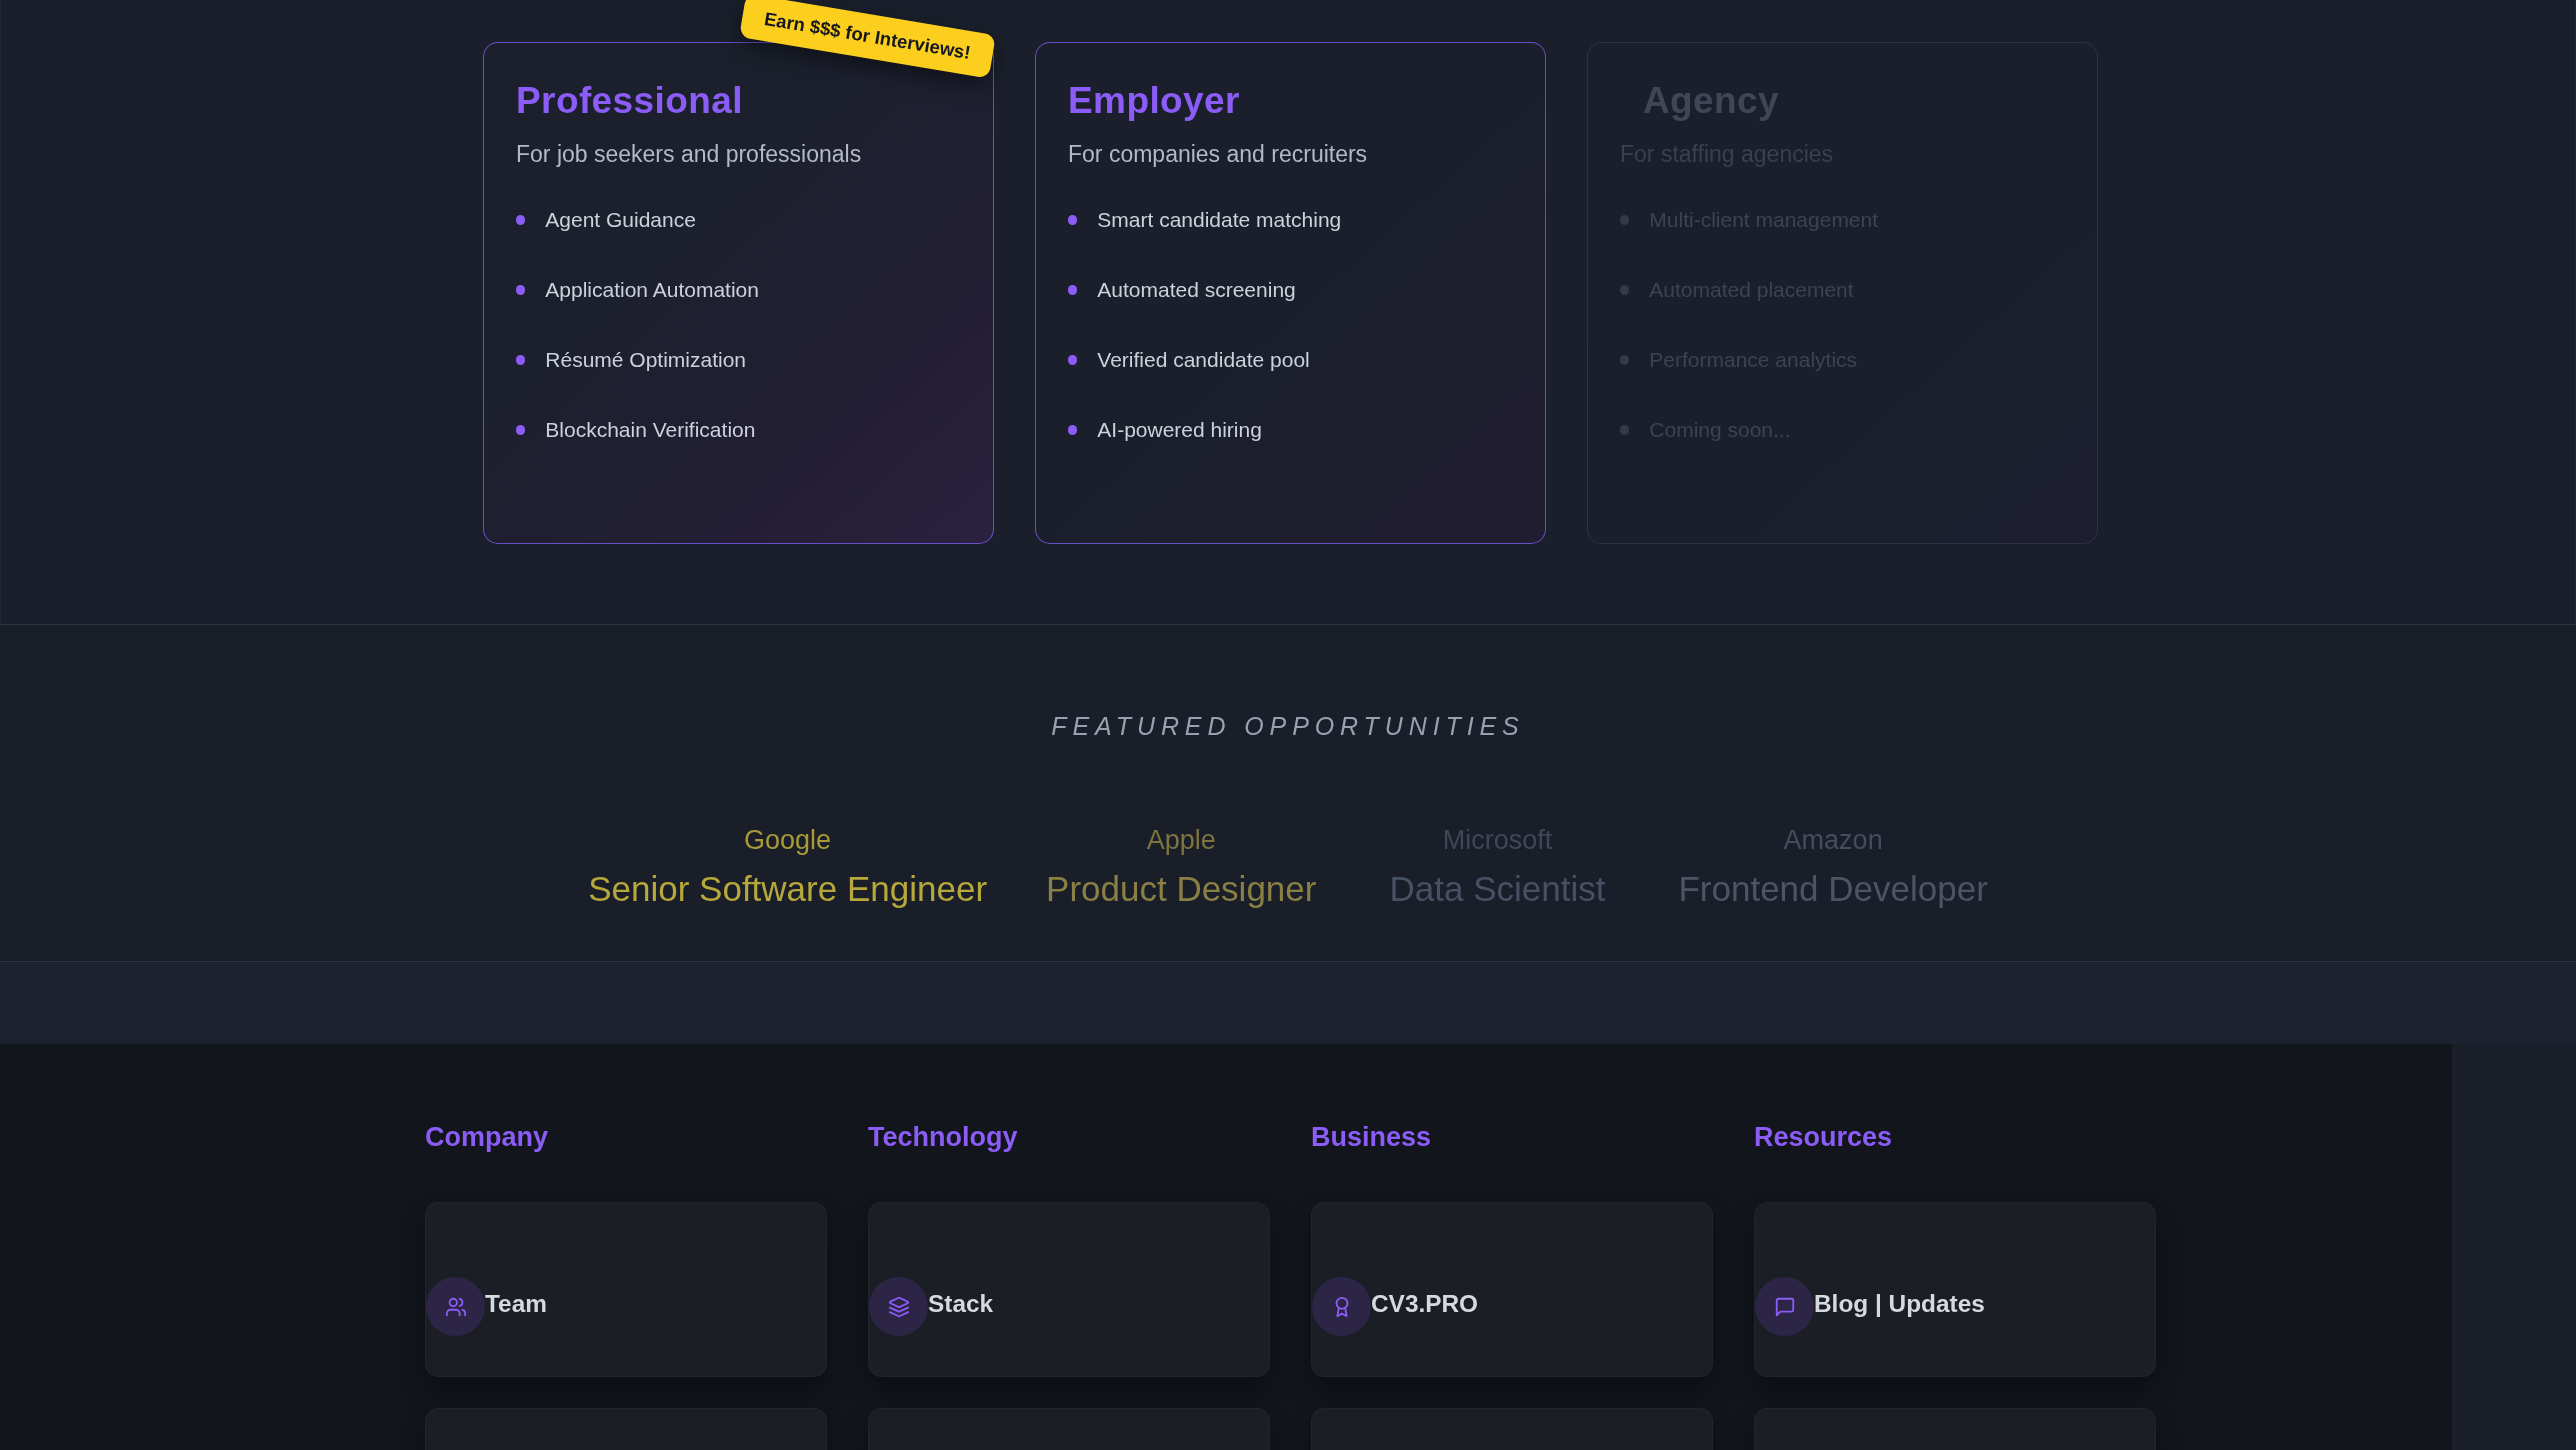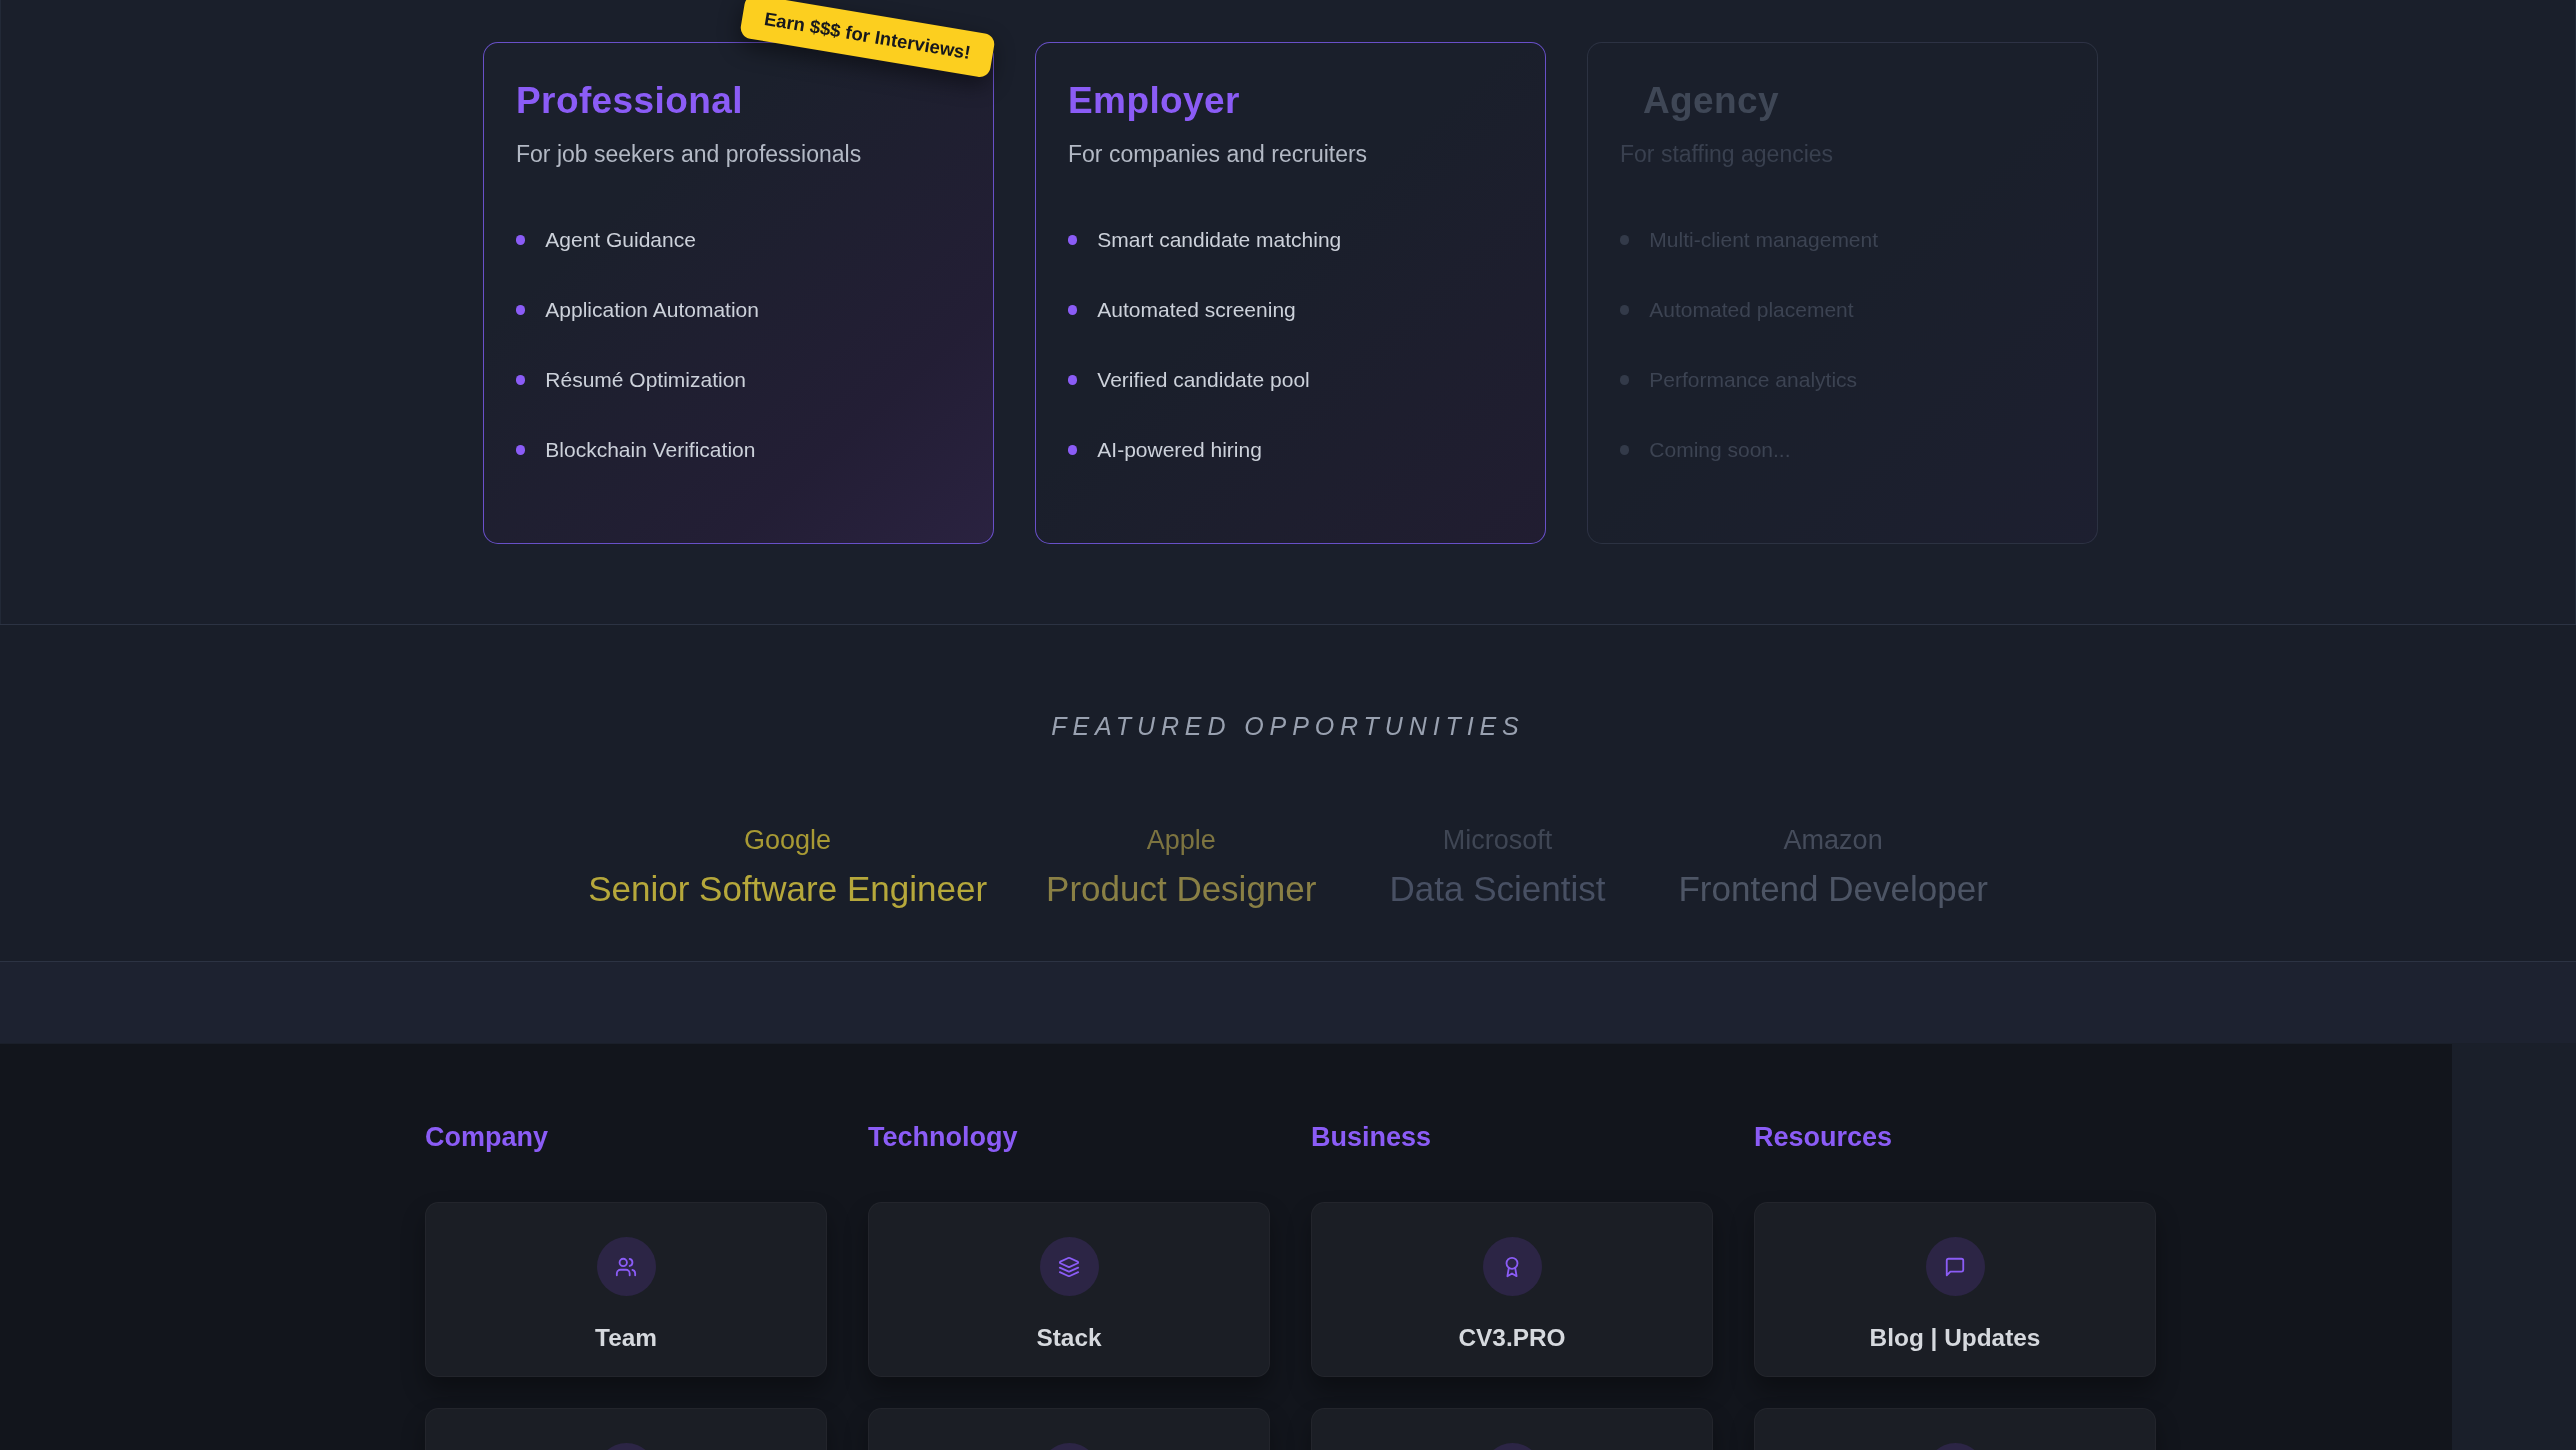--- a/index.html
+++ b/index.html
@@ -43,21 +43,21 @@
   .plan-title {
     font-size: 37px; font-weight: bold; color: #8b5cf6;
     letter-spacing: 0.4px;
   }
   .plan-card.dimmed .plan-title { color: #3f4756; margin-left: 23px; }
   .plan-desc {
     margin-top: 19px;
     font-size: 23px; color: #b3b9c5;
   }
   .plan-card.dimmed .plan-desc { color: #39404f; }
-  .plan-features { list-style: none; margin-top: 60px; }
+  .plan-features { list-style: none; margin-top: 40px; }
   .plan-features li {
     display: flex; align-items: center;
     margin-bottom: 46px;
     font-size: 21px; color: #ccd1da;
   }
   .plan-card.dimmed .plan-features li { color: #3c4352; }
   .bullet-dot {
     flex: 0 0 auto;
     width: 9.3px; height: 9.3px; border-radius: 50%;
     background: #8b5cf6; margin-right: 20px;
@@ -124,21 +124,21 @@
     font-size: 27px; font-weight: bold; color: #8b5cf6;
     line-height: 34px;
   }
   .footer-card {
     margin-top: 48px;
     height: 175px;
     background: #1b1e25;
     border: 0.8px solid rgba(255,255,255,0.035);
     border-radius: 13.5px;
     box-shadow: 0 13.5px 23.6px rgba(0,0,0,0.32);
-    display: flex; flex-direction: column; align-items: center;
+    display: flex; flex-direction: row; align-items: center;
   }
   .footer-card.partial { margin-top: 31px; }
   .icon-circle {
     margin-top: 34px;
     width: 59px; height: 59px; border-radius: 50%;
     background: #2c2545;
     display: flex; align-items: center; justify-content: center;
     color: #8b5cf6;
   }
   .icon-circle svg { width: 22px; height: 22px; }

